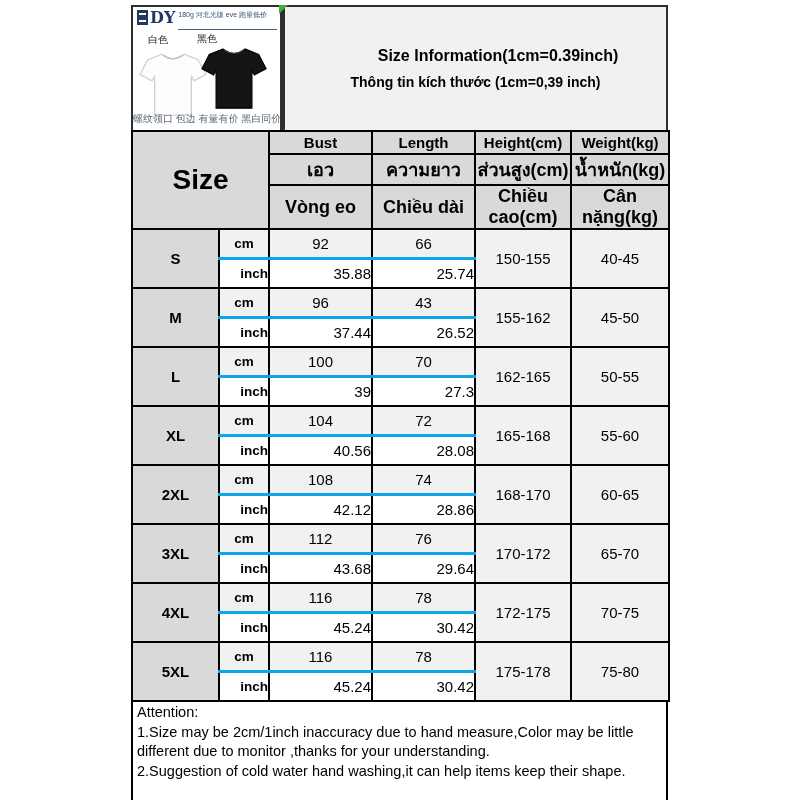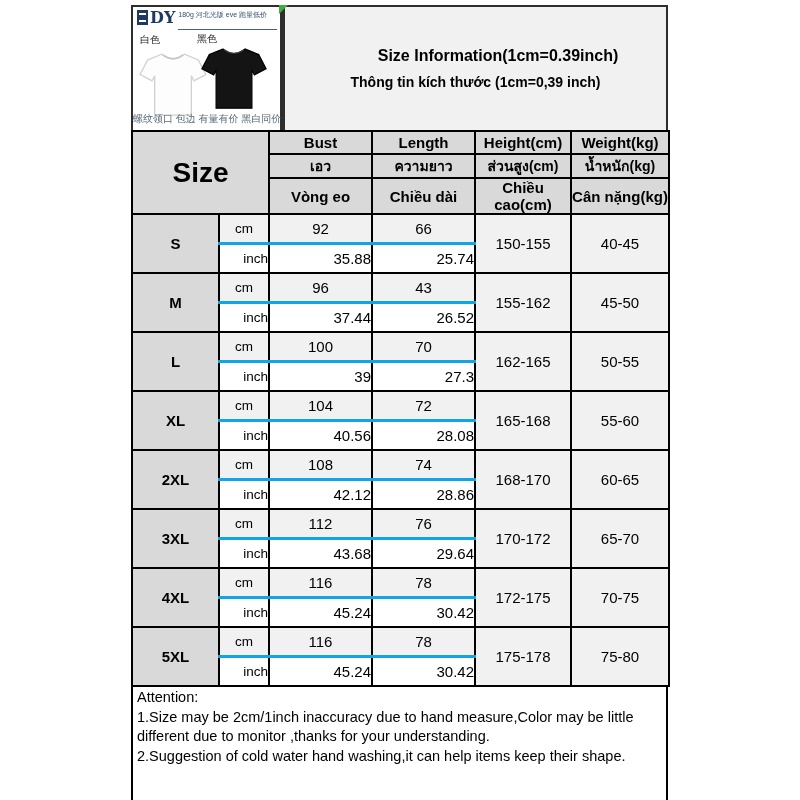--- a/index.html
+++ b/index.html
@@ -21,43 +21,43 @@
   .logo-row { position:absolute; top:3px; left:4px; right:3px; height:20px;
               display:flex; }
   .logo-mark { width:11px; height:15px; background:#1f3864; margin-right:2px; flex:none;
                display:flex; flex-direction:column; justify-content:space-around; }
   .logo-mark i { display:block; height:2px; margin:0 2px; background:#ffffff; }
   .logo-dy { font-family:"DejaVu Serif", serif; font-weight:bold; font-size:16px;
              color:#1f3864; margin-right:3px; line-height:16px; }
   .logo-tagline { font-size:7px; color:#33506e; border-bottom:1px solid #4a6078;
                   padding-bottom:2px; white-space:nowrap; overflow:hidden; flex:1; }
   .shirt-label { position:absolute; font-size:10px; color:#222; }
-  .label-white { left:7px;  top:26px; }
+  .label-white { left:15px;  top:26px; }
   .label-black { left:64px; top:25px; }
   .tee { position:absolute; }
   .tee-white { left:2px;  top:36px; width:76px; height:82px; }
   .tee-black { left:64px; top:31px; width:74px; height:80px; }
   .panel-caption { position:absolute; bottom:4px; left:0; width:100%; text-align:center;
                    font-size:10px; color:#5a6b7a; letter-spacing:0; white-space:nowrap; }
   .corner-mark { position:absolute; left:148px; top:0; width:0; height:0;
                  border-right:9px solid transparent; border-top:9px solid #3fae3f; z-index:3; }
 
   
   table.size-table { border-collapse:collapse; table-layout:fixed; width:537px; }
   .size-table th, .size-table td { border:2px solid #000; text-align:center;
       vertical-align:middle; padding:0; overflow:hidden; }
   .size-table thead th { background:#d9d9d9; font-weight:bold; color:#000; }
   .head-en { font-size:15px; height:23px; }
-  .head-th { font-size:14px; height:23px; }
-  .head-vi { font-size:15px; height:24px;padding-left:28px; }
+  .head-th { font-size:18px; height:23px; }
+  .head-vi { font-size:18px; height:24px;padding-left:28px; }
   .size-head { font-size:28px; font-weight:bold; background:#d9d9d9; }
   .size-table tbody tr { height:29.5px; }
   .size-table tbody td { font-size:15px; color:#000; background:#ffffff; }
   .size-table td.size-col { background:#d9d9d9; font-weight:bold; font-size:15px; }
-  .size-table td.unit-col { font-weight:normal; font-size:13.5px; }
+  .size-table td.unit-col { font-weight:bold; font-size:13.5px; }
   .size-table td.shade { background:#f1f1f1; }
   .size-table tr.row-cm td.thin-below { border-bottom:1px solid #000; }
   .size-table tr.row-inch td { border-top:3px solid #0ea5e9;text-align:right; }
 
   
   .attention-box { width:537px; height:121px; background:#ffffff;
                    border:2px solid #000; border-top:none; padding:1px 5px 0 4px;
                    font-size:14.5px; color:#000; line-height:19.5px; }
   .attention-box p { margin:0; }
 </style>

